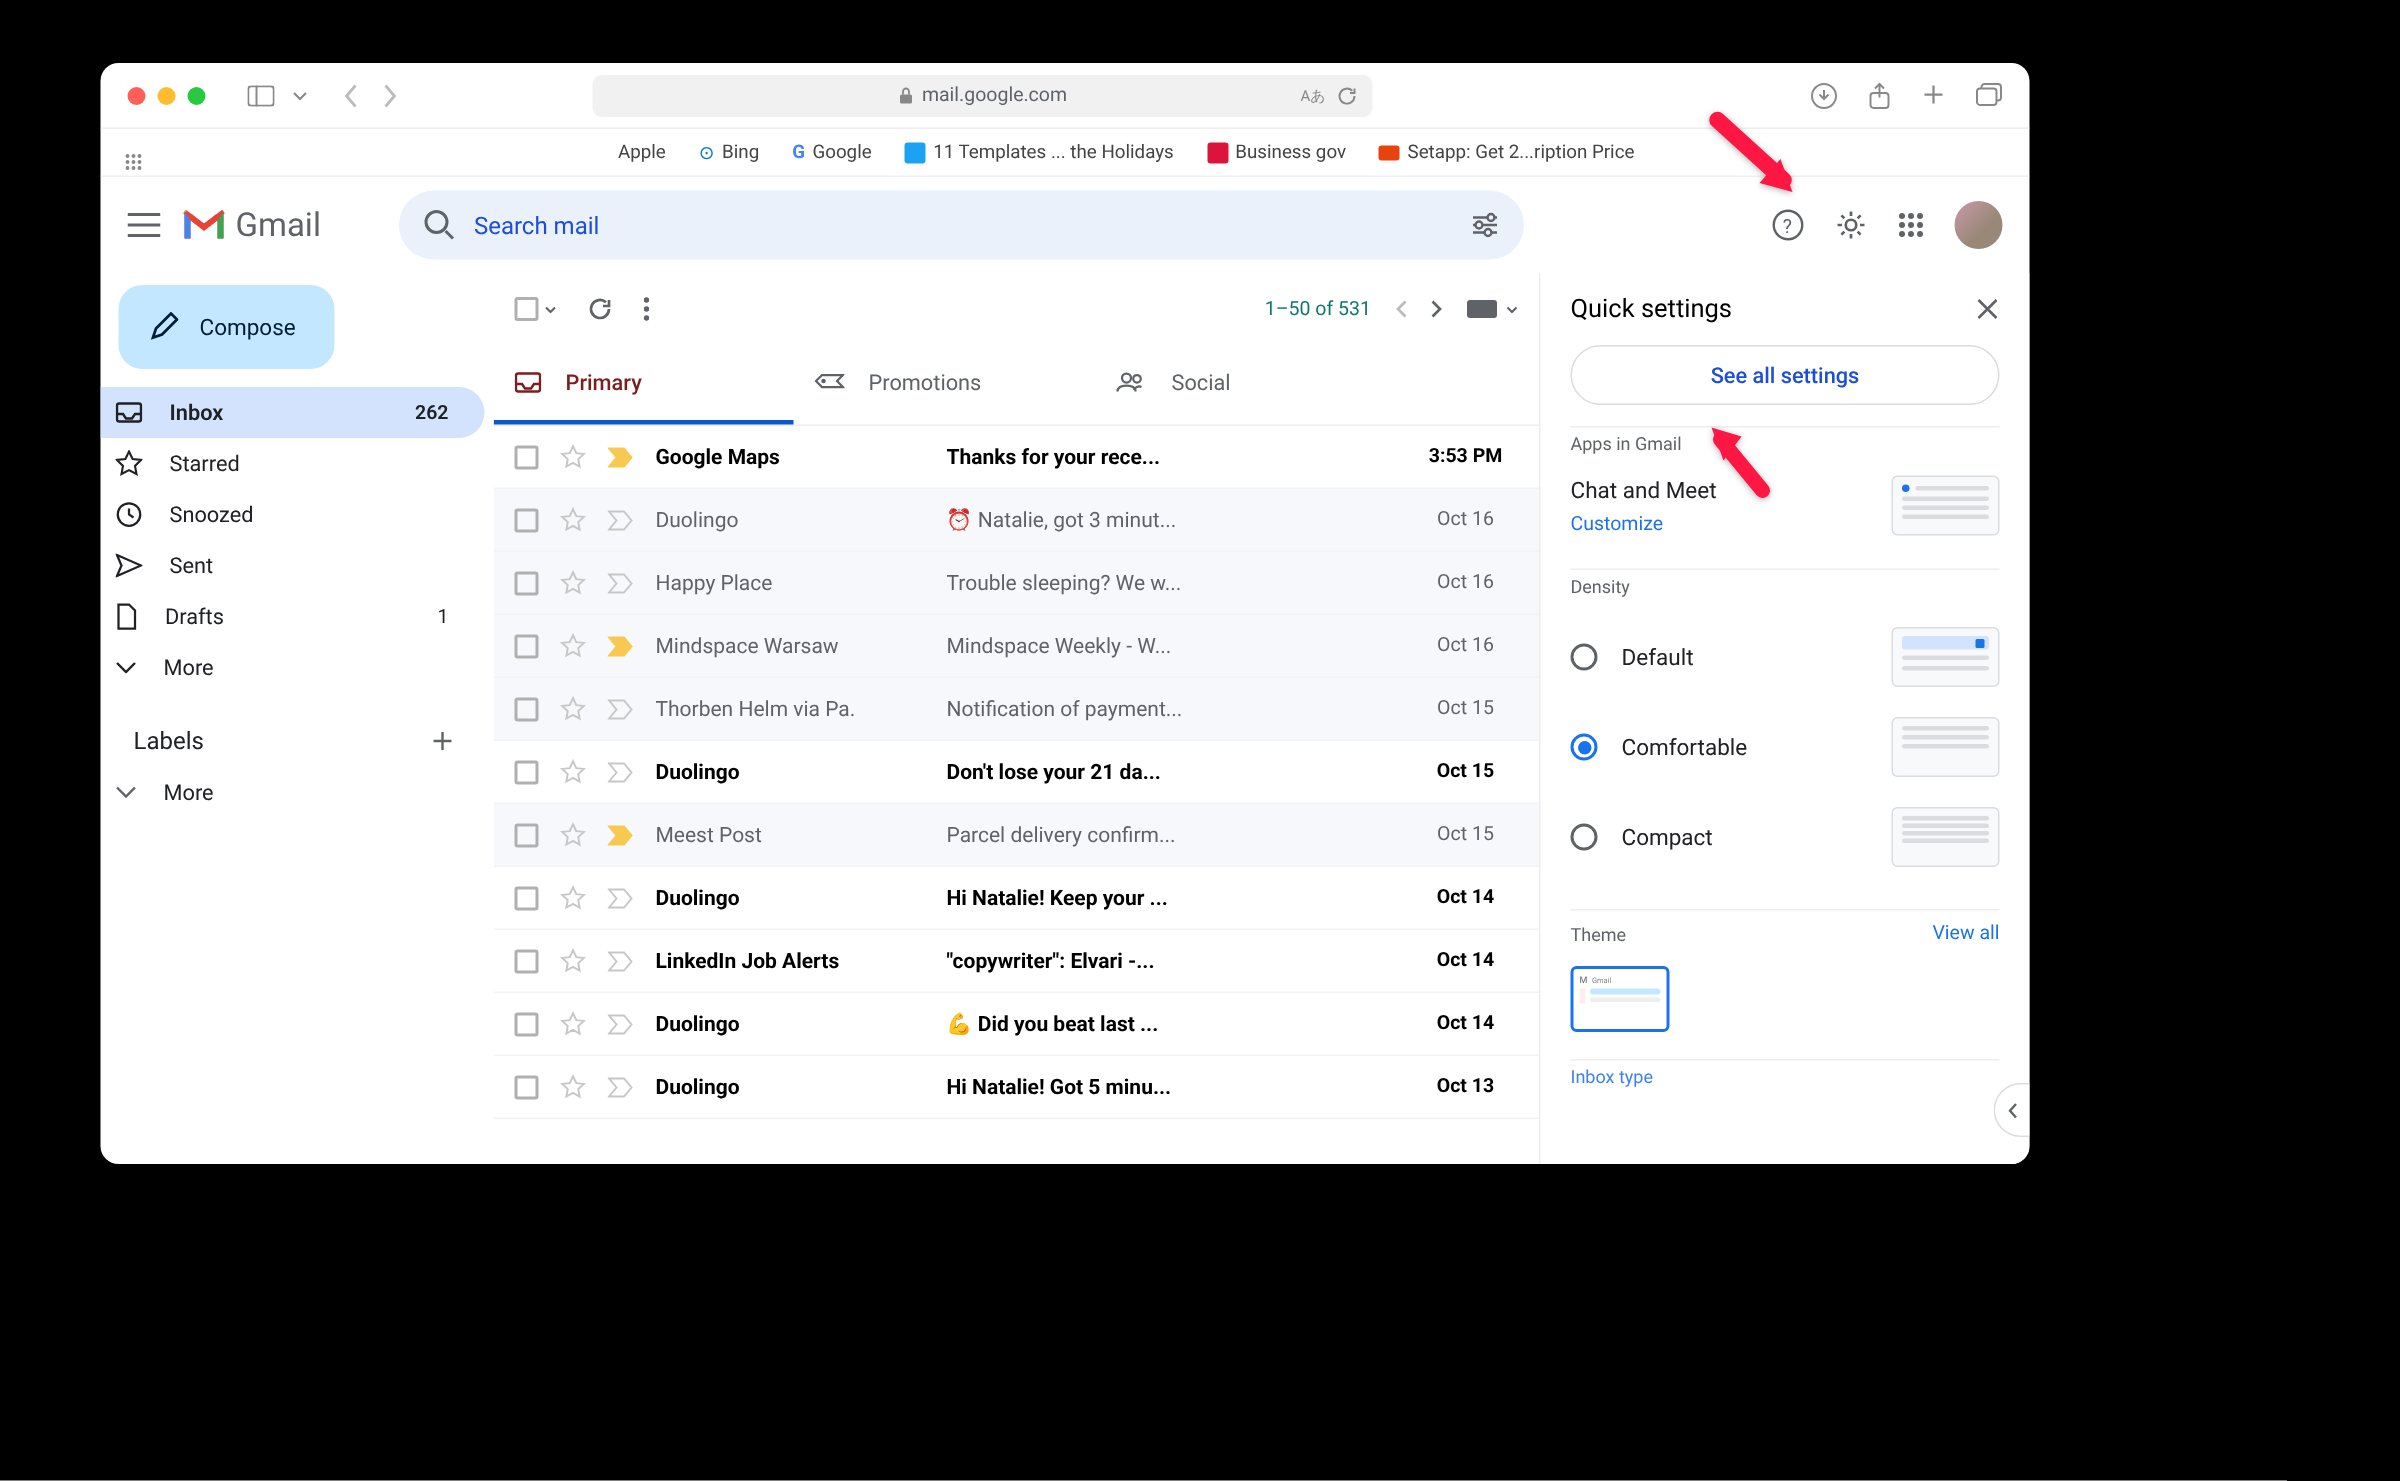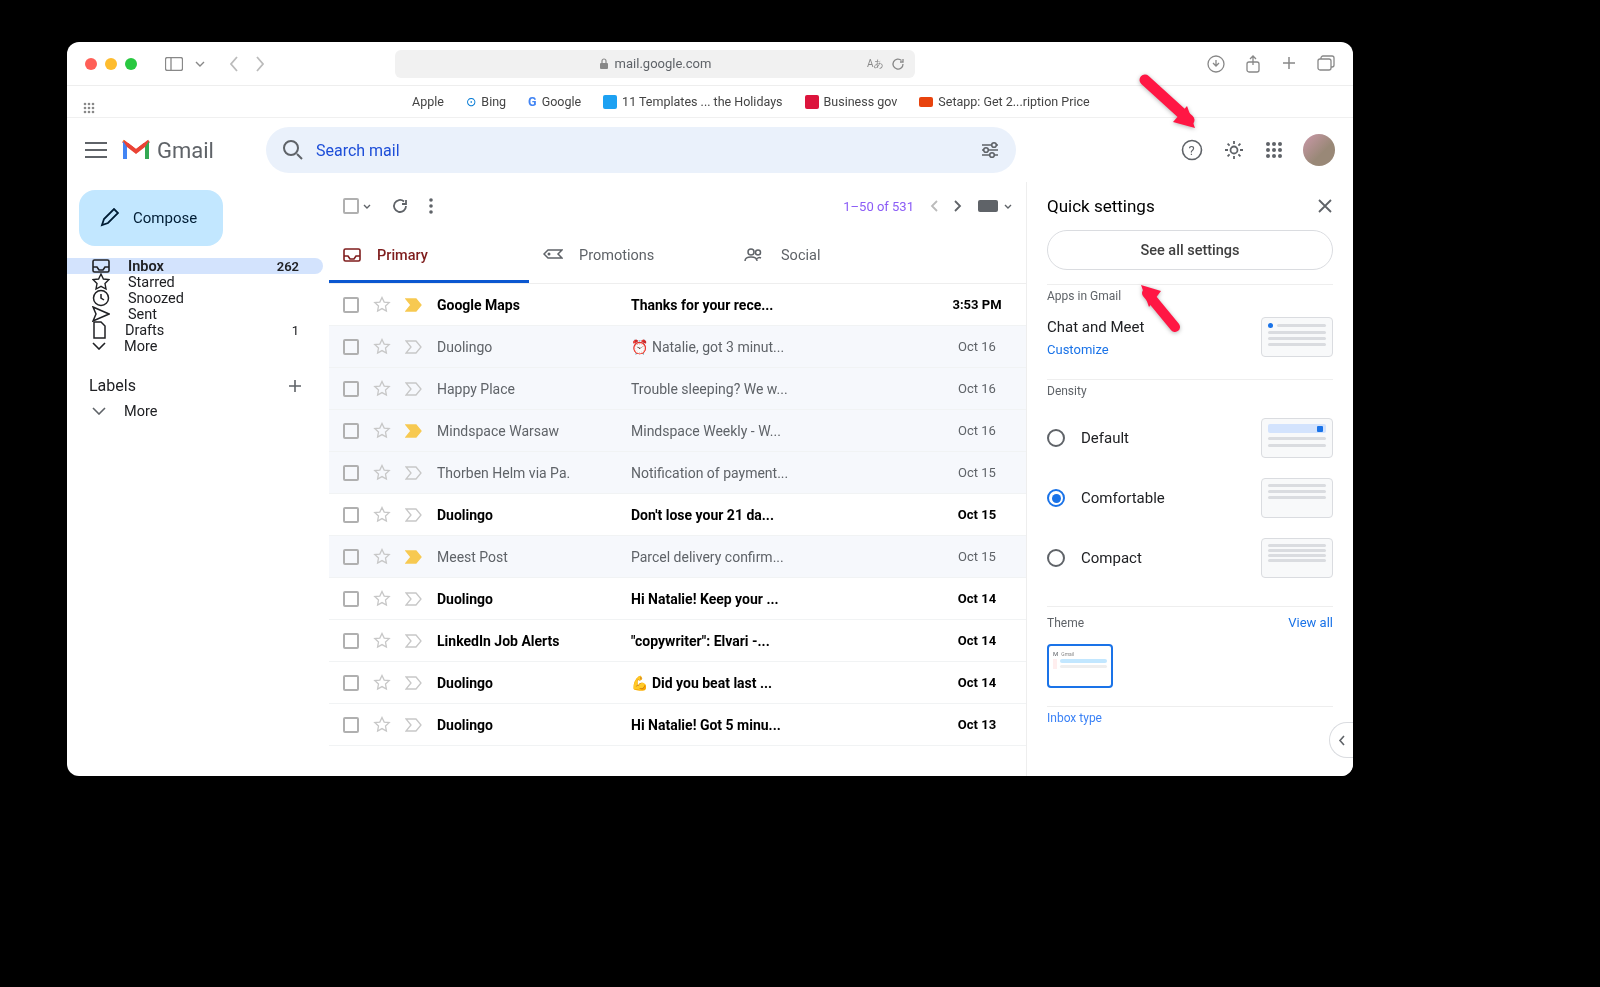--- a/index.html
+++ b/index.html
@@ -19,44 +19,44 @@
 .gmhead{height:64px;display:flex;align-items:center;padding:0 18px;gap:14px}
 .menuicon{color:#5f6368;cursor:pointer}
 .glogo{display:flex;align-items:center;gap:6px;font-size:22px;color:#5f6368}
 .search{flex:0 0 750px;margin-left:38px;height:46px;background:#eaf1fb;border-radius:26px;display:flex;align-items:center;padding:0 16px;color:#1d4ed8;font-size:16px}
 .search .tune{margin-left:auto}
 .headright{margin-left:auto;display:flex;align-items:center;gap:20px;color:#5f6368}
 .avatar{width:32px;height:32px;border-radius:50%;background:linear-gradient(135deg,#c9a 0%,#987 60%);background-size:cover}
 .body{display:flex;height:calc(100% - 140px)}
 .sidebar{width:256px;padding:8px 0}
 .compose{margin:0 0 12px 12px;width:144px;height:56px;background:#c2e7ff;border-radius:16px;display:flex;align-items:center;gap:14px;padding:0 20px;font-size:15px;color:#001d35;cursor:pointer}
-.navitem{height:16px;display:flex;align-items:center;padding:0 24px 0 25px;gap:18px;font-size:14.5px;color:#202124;border-radius:0 18px 18px 0;cursor:pointer}
+.navitem{height:34px;display:flex;align-items:center;padding:0 24px 0 10px;gap:18px;font-size:14.5px;color:#202124;border-radius:0 18px 18px 0;cursor:pointer}
 .navitem.active{background:#d3e3fd;font-weight:600}
 .navitem .count{margin-left:auto;font-size:13px}
 .labels{padding:22px 20px 8px 22px;display:flex;justify-content:space-between;align-items:center;font-size:16px;color:#202124}
 .main{flex:1;background:#fff;border-radius:16px 0 0 0;display:flex;overflow:hidden;margin-left:6px}
 .maillist{flex:1;display:flex;flex-direction:column;border-right:1px solid #eee;overflow:hidden}
 .toolbar{height:48px;display:flex;align-items:center;padding:0 14px;gap:20px;color:#5f6368}
-.pagin{margin-left:auto;display:flex;align-items:center;gap:16px;font-size:13px;color:#8b5cf6}
+.pagin{margin-left:auto;display:flex;align-items:center;gap:16px;font-size:13px;color:#0f766e}
 .tabs{height:54px;display:flex;border-bottom:1px solid #eee}
 .tab{flex:0 0 200px;display:flex;align-items:center;gap:16px;padding:0 14px;font-size:14.5px;color:#5f6368;cursor:pointer;border-bottom:3px solid transparent}
 .tab.active{color:#7f1d1d;border-bottom-color:#0b57d0;font-weight:500}
 .rows{overflow-y:auto;flex:1}
 .row{height:42px;display:flex;align-items:center;padding:0 14px;gap:14px;font-size:14px;border-bottom:1px solid #f1f3f4;cursor:pointer}
 .row.unread{font-weight:700;background:#fff}
 .row.read{background:#f6f8fc;color:#5f6368}
 .row .sender{flex:0 0 180px;white-space:nowrap;overflow:hidden;text-overflow:ellipsis}
 .row .subj{flex:1;white-space:nowrap;overflow:hidden;text-overflow:ellipsis}
 .row .date{flex:0 0 70px;text-align:center;font-size:13px}
 .cb{width:16px;height:16px;border:2px solid #b0b0b0;border-radius:2px}
 .star,.imp{color:#c7c7c7}
 .imp.y{color:#f7c951}
 .qs{flex:0 0 326px;padding:14px 20px;display:flex;flex-direction:column;gap:14px;position:relative;overflow:hidden}
 .qshead{display:flex;justify-content:space-between;align-items:center;font-size:17px}
-.seeall{height:40px;border:1px solid #dadce0;border-radius:22px;display:flex;align-items:center;justify-content:center;color:#404040;font-size:14.5px;font-weight:500;cursor:pointer}
+.seeall{height:40px;border:1px solid #dadce0;border-radius:22px;display:flex;align-items:center;justify-content:center;color:#1d4ed8;font-size:14.5px;font-weight:500;cursor:pointer}
 .qsec{border-top:1px solid #eee;padding:4px 0;font-size:13px;color:#5f6368}
 .qsec h4{font-size:12px;font-weight:400;color:#5f6368;margin-bottom:10px}
 .qsrow{display:flex;align-items:center;justify-content:space-between;padding:4px 0}
 .radio{width:18px;height:18px;border:2px solid #5f6368;border-radius:50%;display:inline-flex;align-items:center;justify-content:center}
 .radio.sel{border-color:#1a73e8}
 .radio.sel::after{content:"";width:9px;height:9px;border-radius:50%;background:#1a73e8}
 .dopt{display:flex;align-items:center;gap:16px;font-size:15px;color:#202124;padding:10px 0}
 .thumb{width:72px;height:40px;border:1px solid #dadce0;border-radius:4px;background:#f8f9fa;display:flex;flex-direction:column;gap:3px;padding:5px 6px}
 .thumb .l{height:3px;background:#dadce0;border-radius:2px}
 .link{color:#1a73e8;cursor:pointer}

